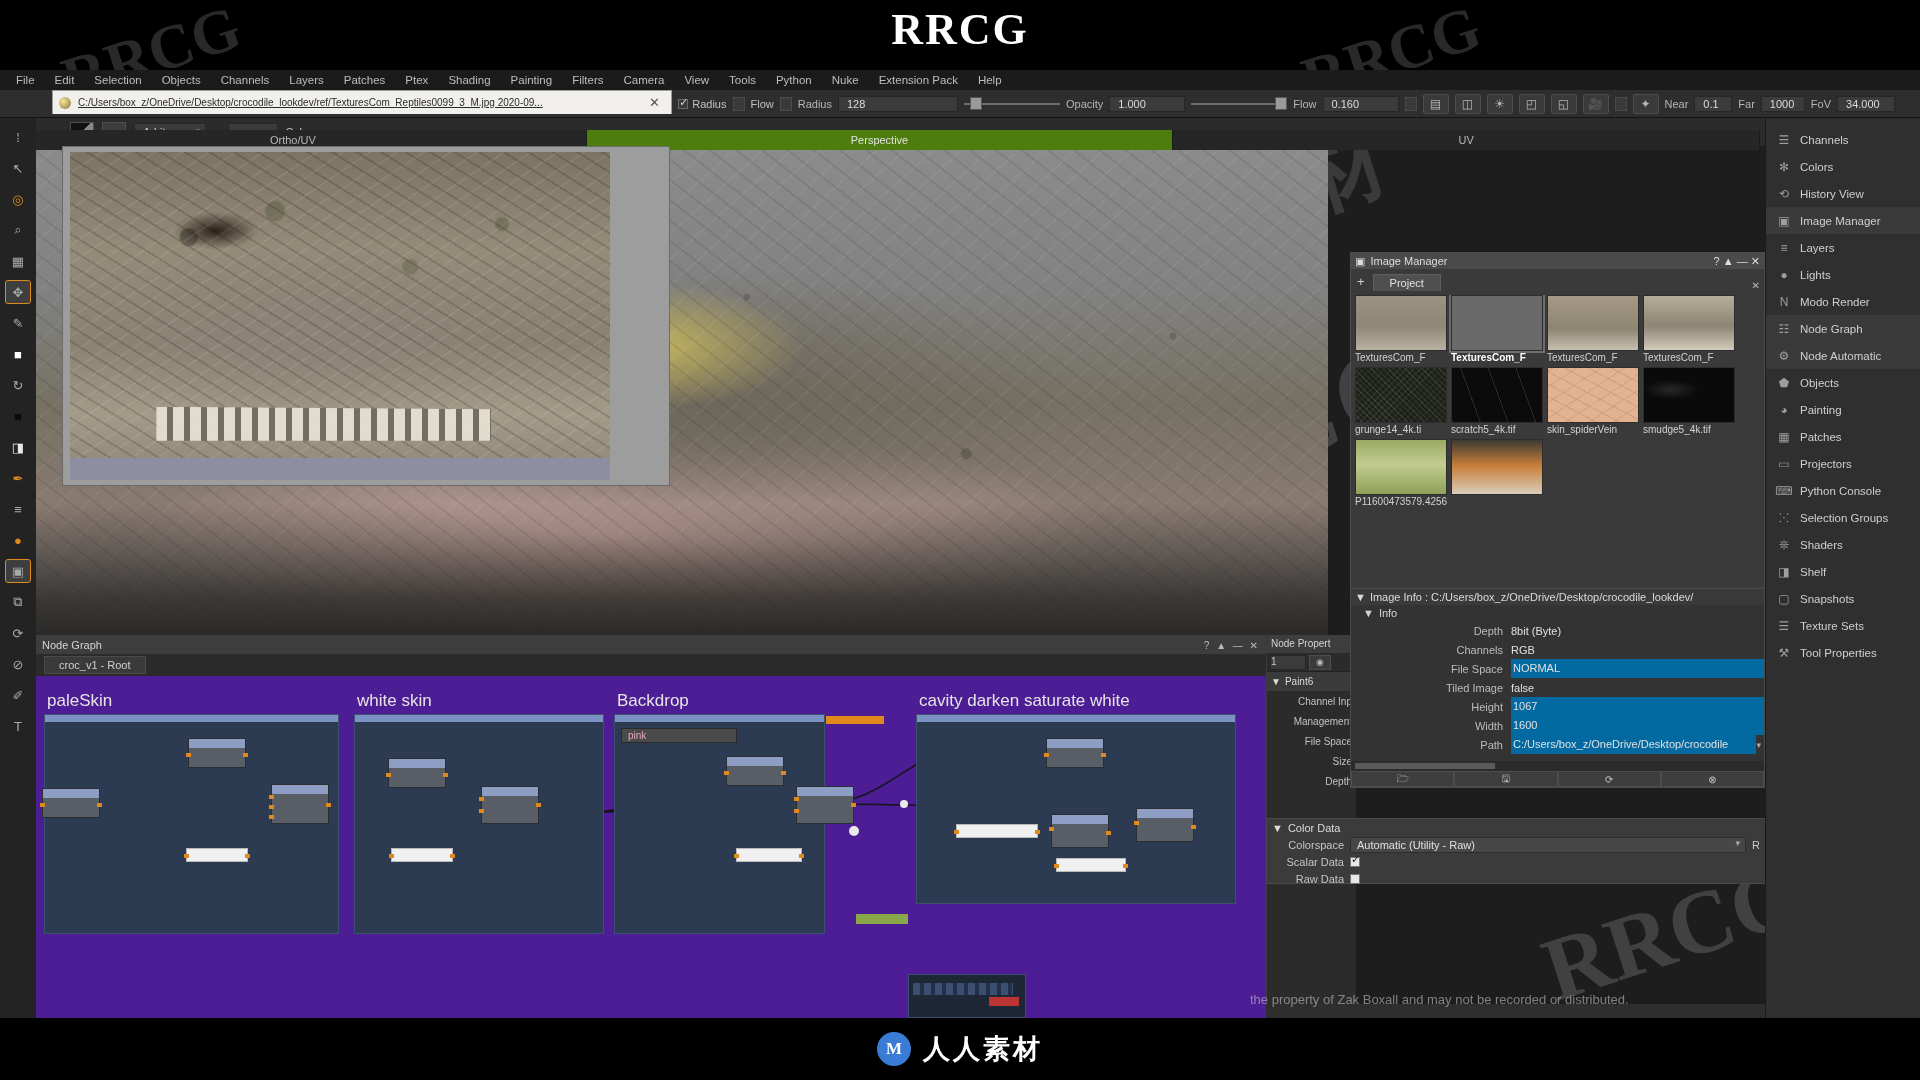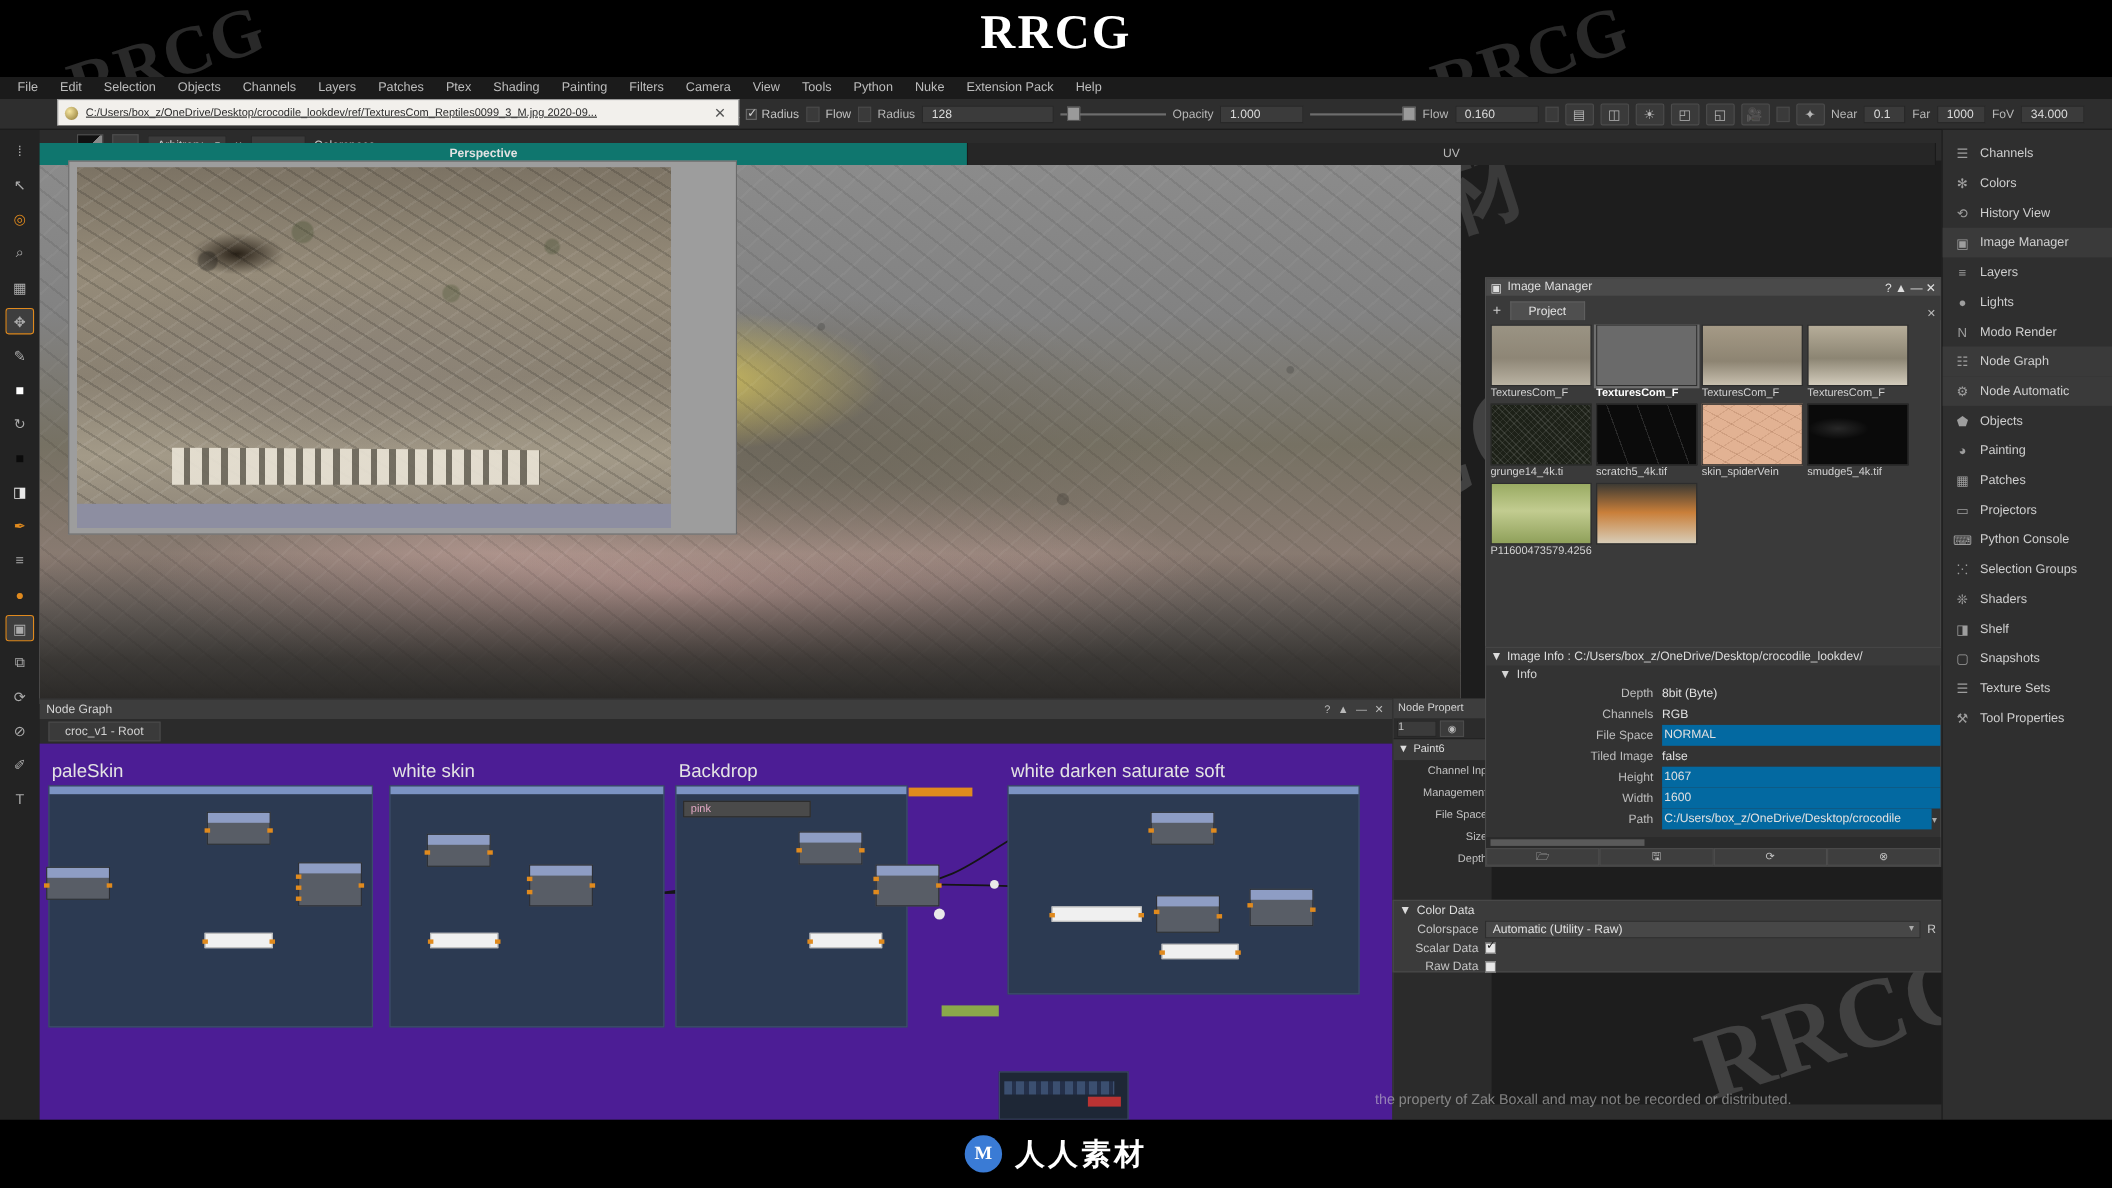--- a/index.html
+++ b/index.html
@@ -64,21 +64,21 @@
   .drop { background:#3b3b3b; border:1px solid #262626; padding:2px 18px 2px 8px; position:relative;
           min-width:72px; color:#d2d2d2; }
   .drop:after { content:"▾"; position:absolute; right:5px; top:2px; font-size:9px; color:#9b9b9b; }
   .txtbox { background:#3b3b3b; border:1px solid #262626; padding:2px 8px; min-width:50px; height:19px; }
 
   
   #viewtabs { position:absolute; left:0; top:130px; width:1760px; height:20px; background:#262626;
               display:flex; align-items:stretch; }
   #viewtabs .vt { flex:1; text-align:center; font-size:11px; color:#b8b8b8; line-height:20px;
                   border-right:1px solid #1a1a1a; }
-  #viewtabs .vt.active { background:#0f766e; color:#e2e2e2;font-weight:bold; }
+  #viewtabs .vt.active { background:#4d7c0f; color:#e2e2e2; }
 
   
   #lefttools { position:absolute; left:0; top:118px; width:36px; bottom:62px; background:#232323;
                padding-top:8px; display:flex; flex-direction:column; align-items:center; gap:9px; }
   .lt { width:24px; height:22px; display:flex; align-items:center; justify-content:center;
         color:#aaa; font-size:13px; border-radius:2px; }
   .lt.sel { background:#3e3e3e; outline:1px solid #e08a1e; }
   .lt.dot-o { color:#e08a1e; }
 
   
@@ -338,20 +338,21 @@
   <div id="csbar">
     <span class="sq-btn dark"></span>
     <span class="sq-btn"></span>
     <span class="drop">Arbitrary</span>
     <span>x</span>
     <span class="txtbox"></span>
     <span>Colorspace</span>
   </div>
 
   <div id="viewtabs">
+    <div class="vt">Ortho/UV</div>
     <div class="vt active">Perspective</div>
     <div class="vt">UV</div>
   </div>
 
   <div id="lefttools">
     <div class="lt">⁞</div>
     <div class="lt">↖</div>
     <div class="lt dot-o">◎</div>
     <div class="lt">⌕</div>
     <div class="lt">▦</div>
@@ -482,21 +483,21 @@
           <span class="port-r" style="top:16px"></span>
         </div>
       <div class="nd white" style="left:700px; top:172px; height:14px; width:66px;">
           <span class="port-l" style="top:5px"></span>
           <span class="port-r" style="top:5px"></span>
         </div>
       <div style="position:absolute; left:820px; top:238px; width:52px; height:10px; background:#8aa84a;"></div>
 
       <div class="bd" style="left:880px; top:38px; width:320px; height:190px;">
         <div class="bdbar"></div>
-        <div class="bdtitle">white darken saturate soft</div>
+        <div class="bdtitle">cavity darken saturate white</div>
       </div>
       <div class="nd" style="left:1010px; top:62px;">
           <span class="cap"></span>
           <span class="port-l" style="top:14px"></span>
           <span class="port-r" style="top:14px"></span>
         </div>
       <div class="nd white" style="left:920px; top:148px; height:14px; width:82px;">
           <span class="port-l" style="top:5px"></span>
           <span class="port-r" style="top:5px"></span>
         </div>

